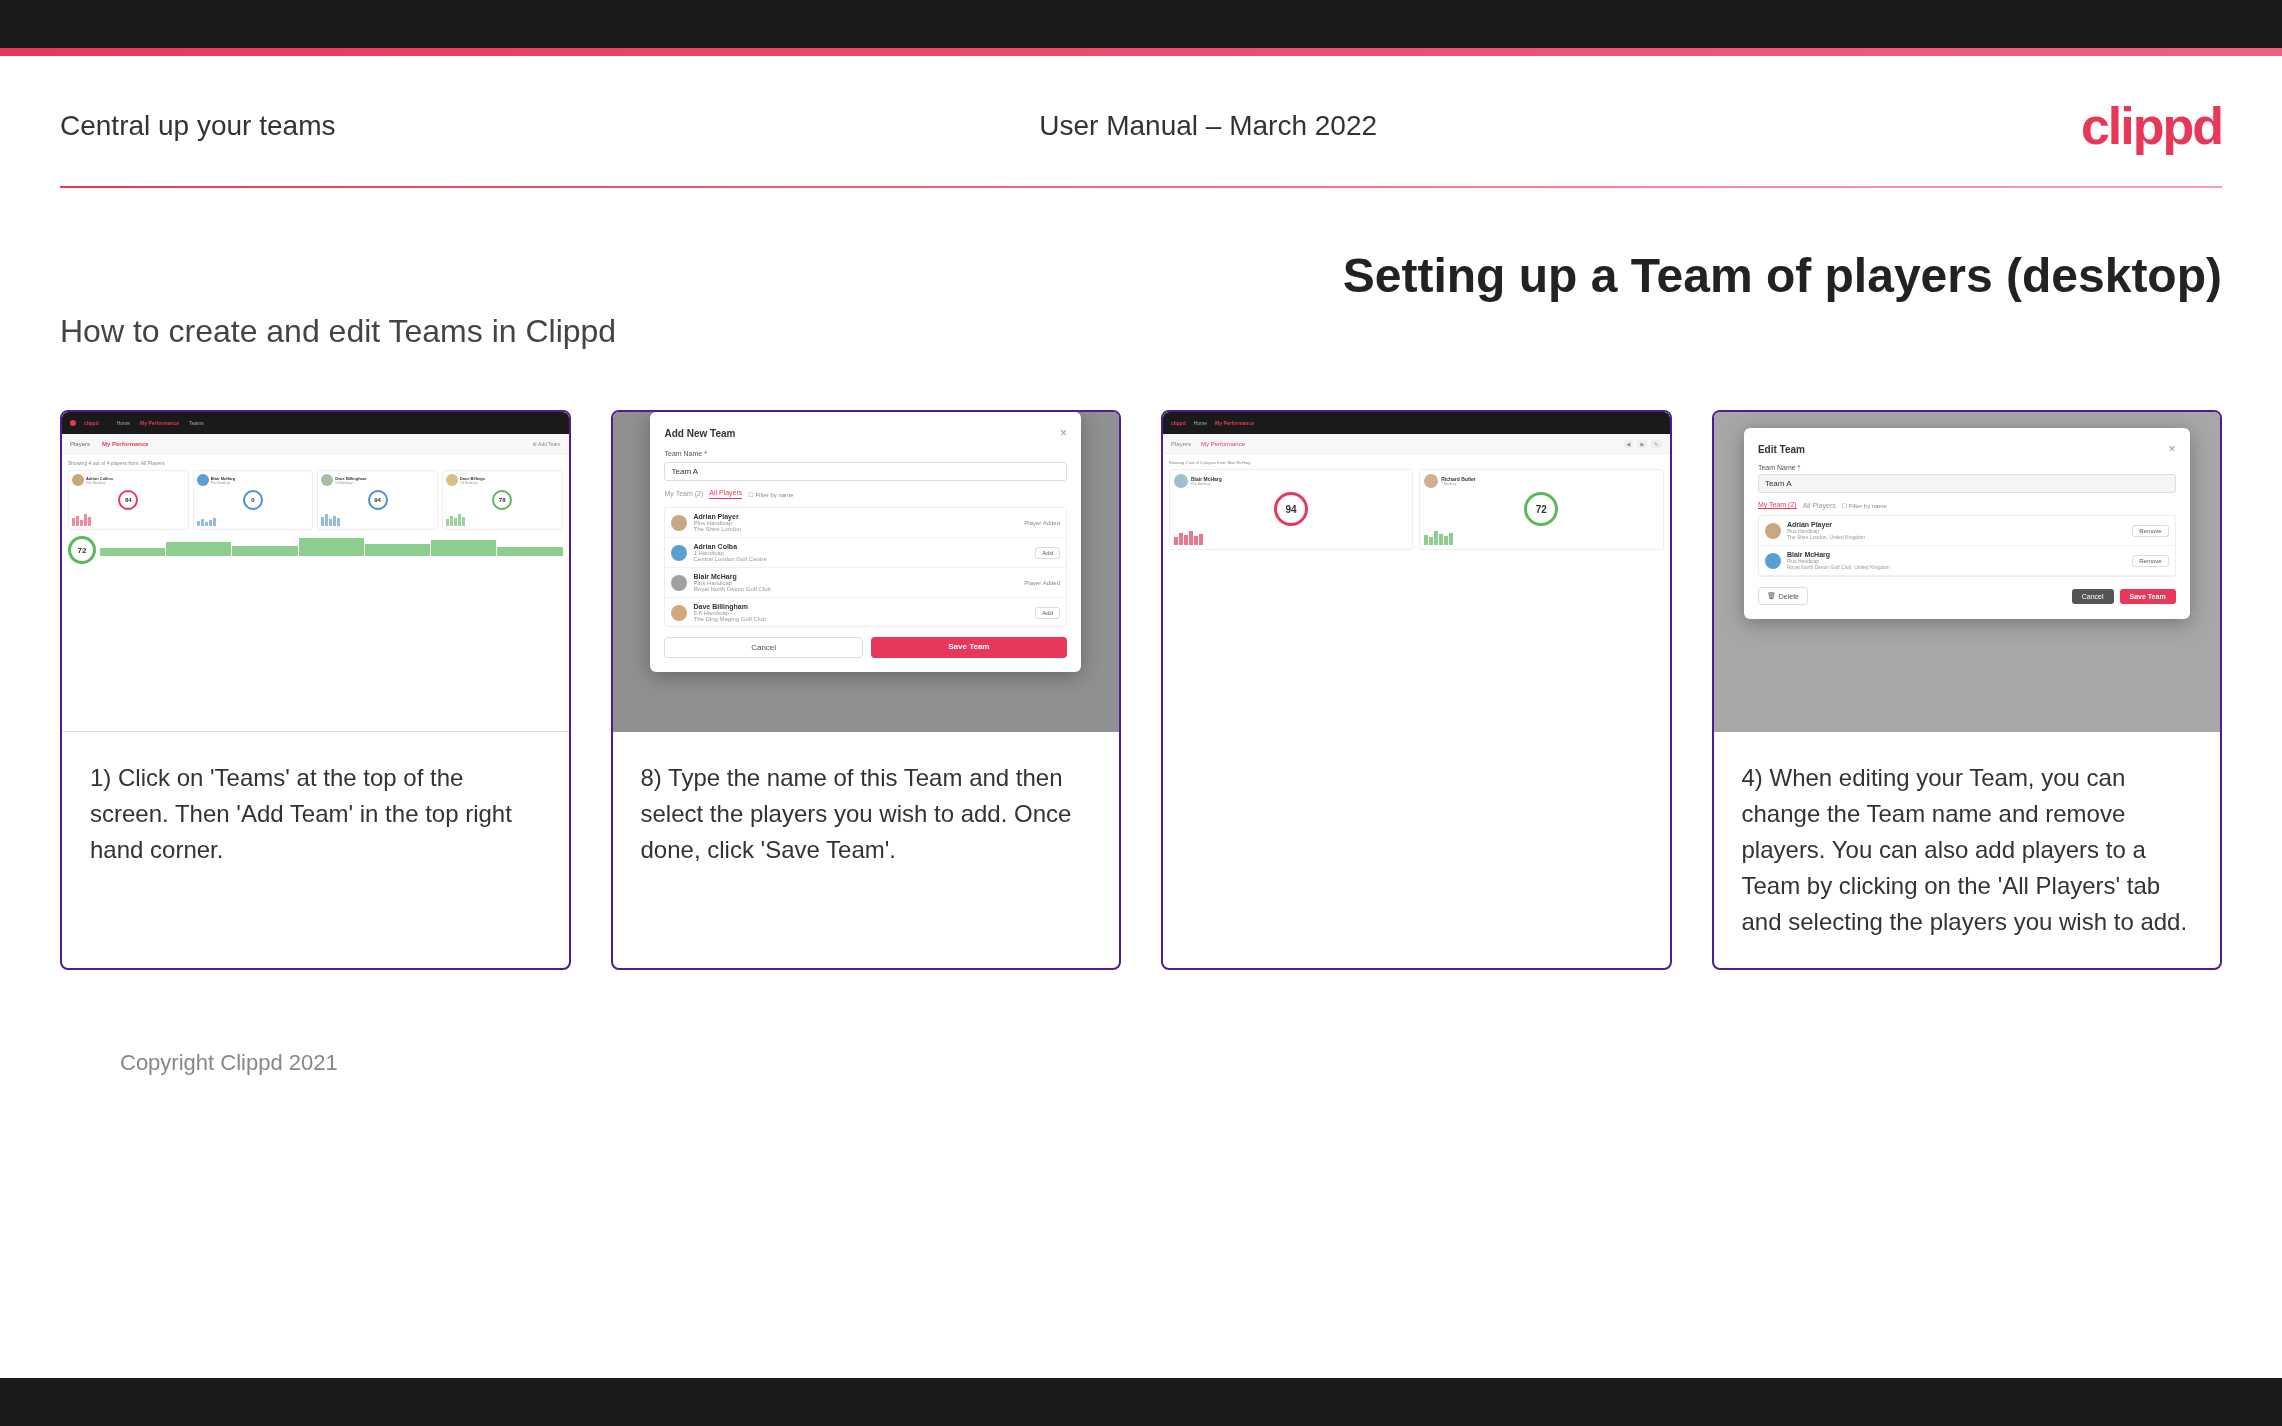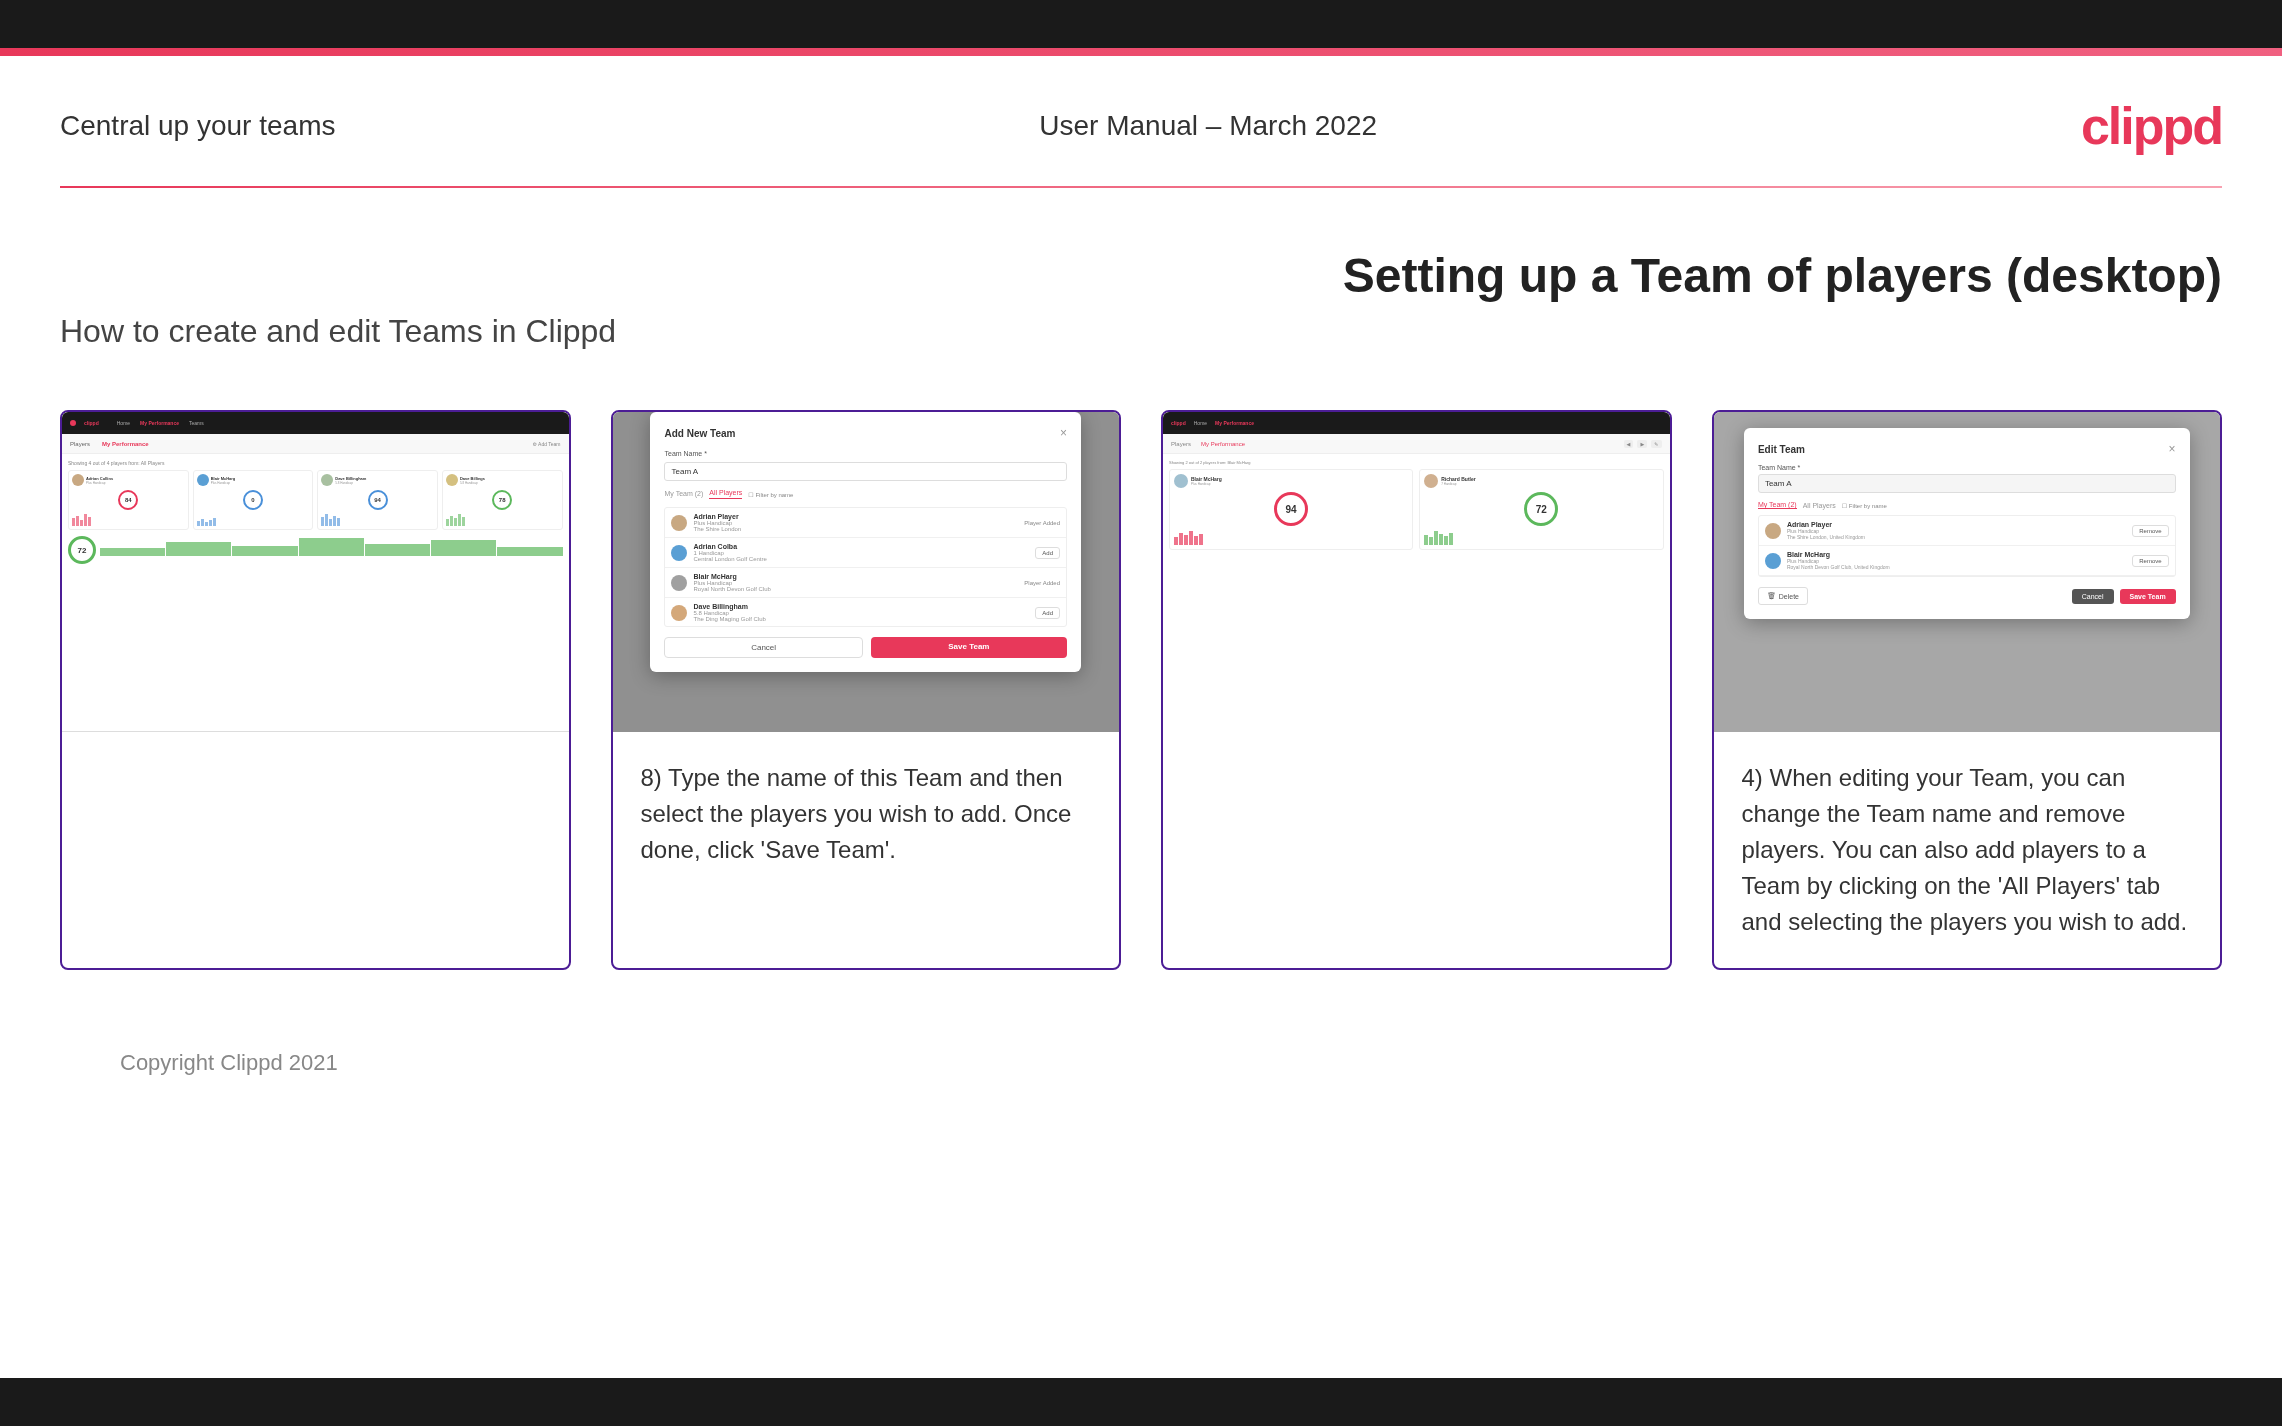--- a/index.html
+++ b/index.html
@@ -716,20 +716,23 @@
                 <div class="dash-big-bar" style="height:14px;"></div>
                 <div class="dash-big-bar" style="height:10px;"></div>
                 <div class="dash-big-bar" style="height:18px;"></div>
                 <div class="dash-big-bar" style="height:12px;"></div>
                 <div class="dash-big-bar" style="height:16px;"></div>
                 <div class="dash-big-bar" style="height:9px;"></div>
               </div>
             </div>
           </div>
         </div>
+      </div>
+      <div class="card-text">
+        <div class="card-description">1) Click on 'Teams' at the top of the screen. Then 'Add Team' in the top right hand corner.</div>
       </div>
     </div>
 
     <div class="card">
       <div class="screenshot-area">
         <div class="modal-mock">
           <div class="modal-box">
             <div class="modal-header">
               <div class="modal-title">Add New Team</div>
               <div class="modal-close">×</div>

